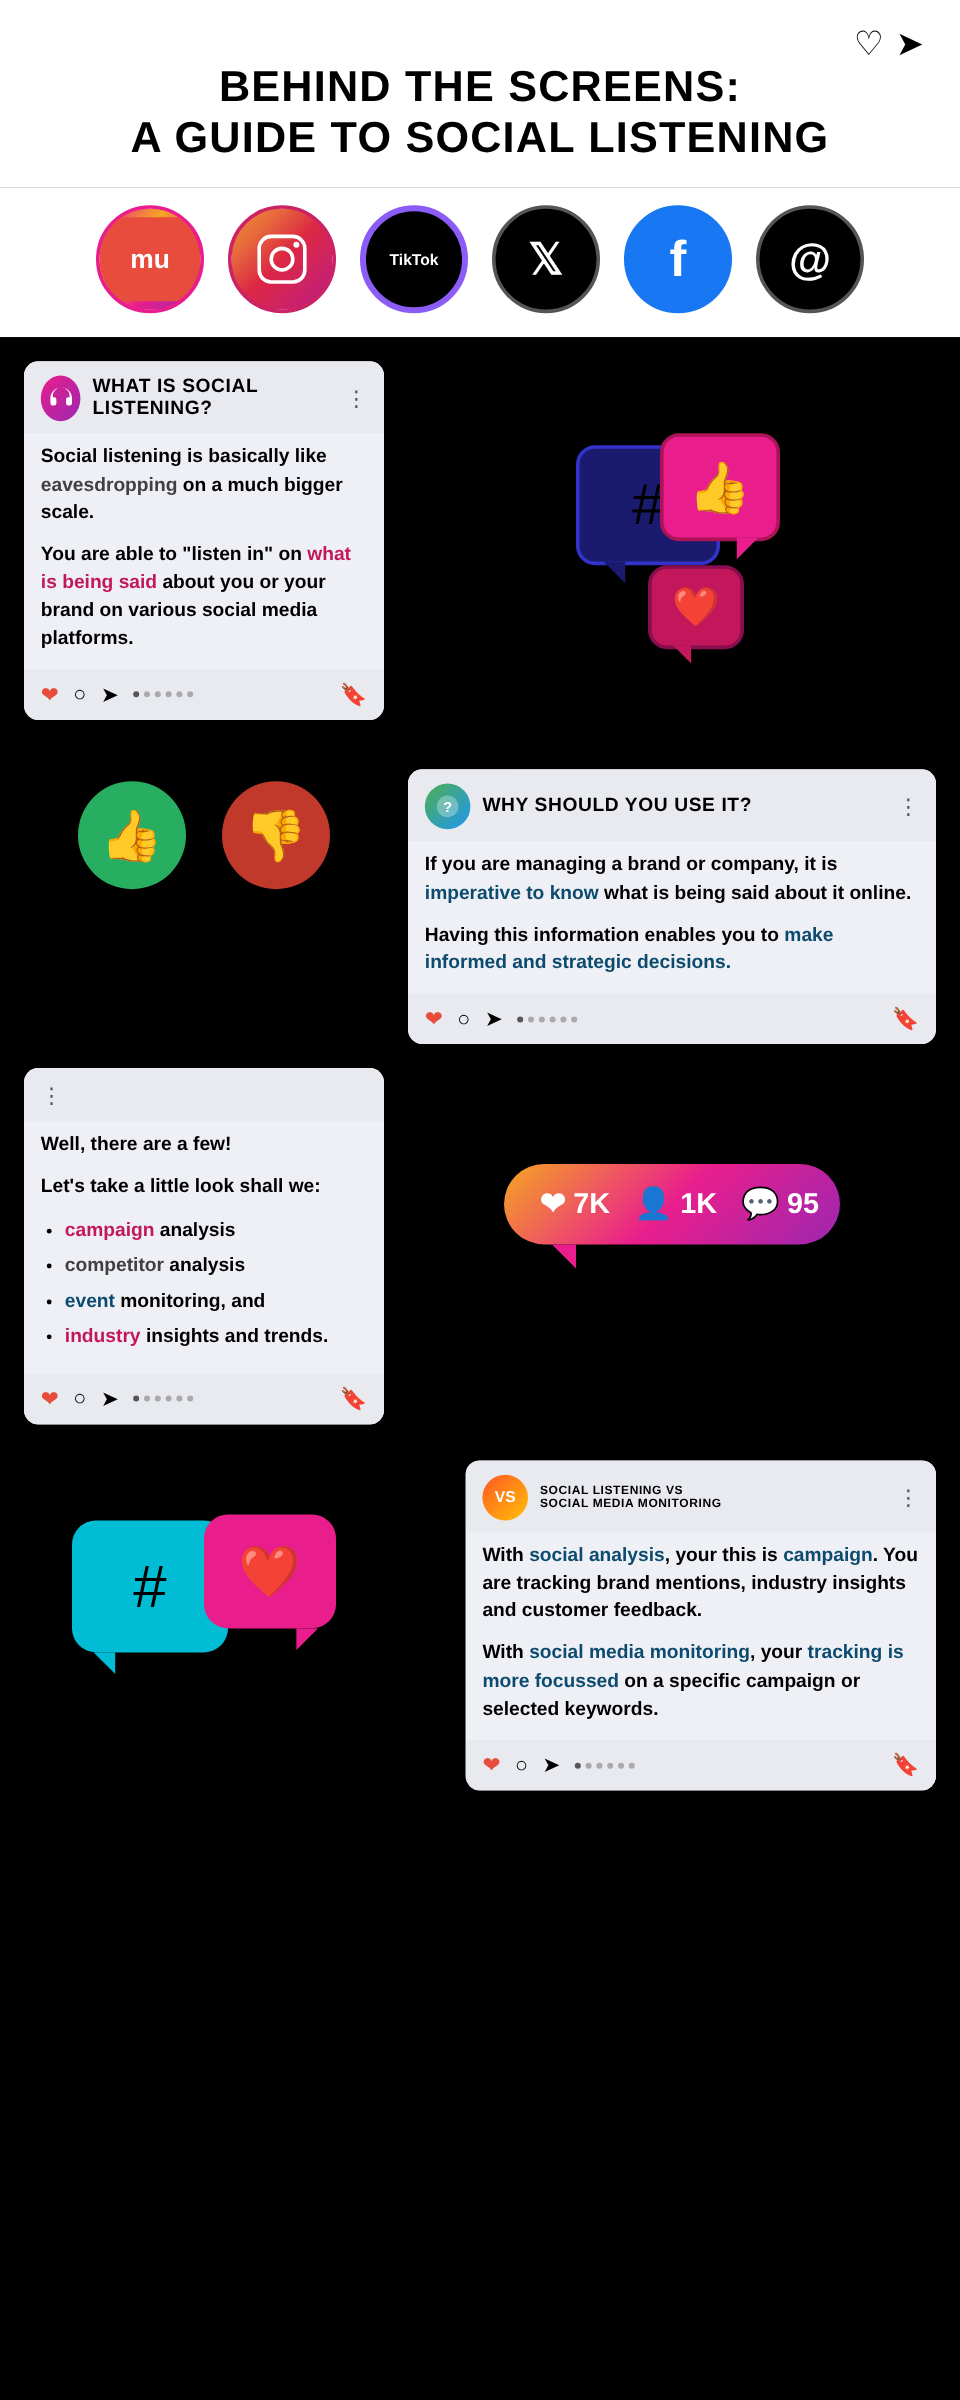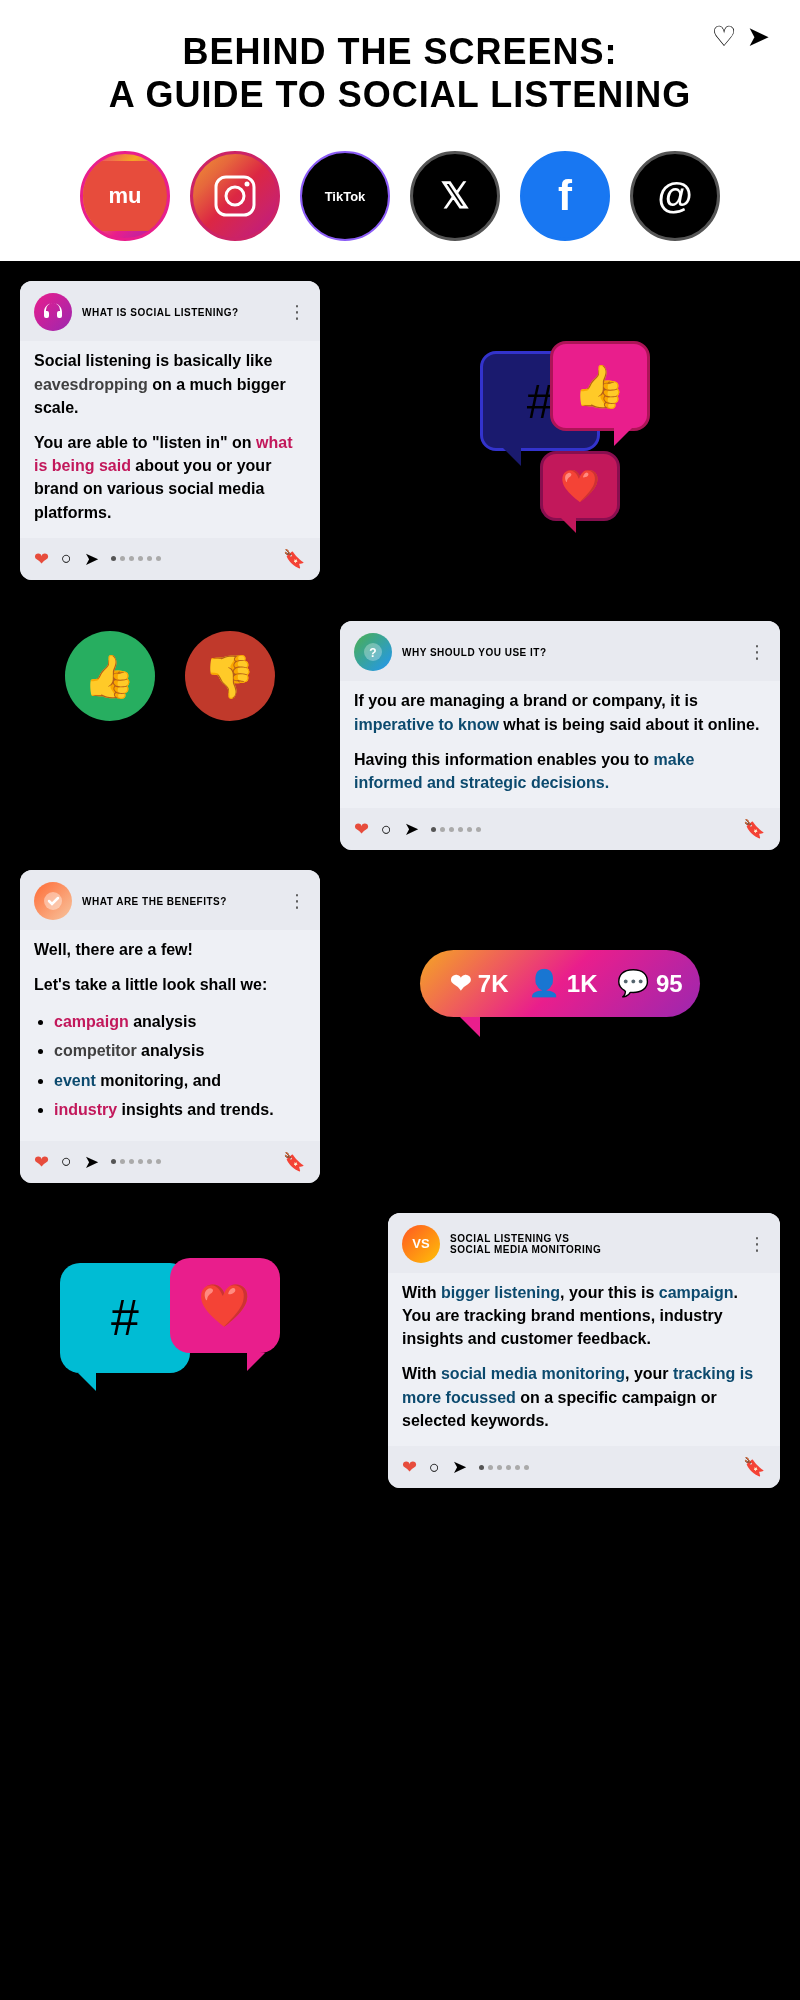--- a/index.html
+++ b/index.html
@@ -17,20 +17,21 @@
       padding: 30px 20px 20px;
       position: relative;
     }
     .header-title {
       font-family: 'Arial Black', Arial, sans-serif;
       font-size: 36px;
       font-weight: 900;
       text-transform: uppercase;
       line-height: 1.2;
       letter-spacing: 1px;
+      margin-top: 20px;
     }
     .header-icons {
       position: absolute;
       top: 20px;
       right: 30px;
       display: flex;
       gap: 10px;
       align-items: center;
     }
     .header-icon {
@@ -75,21 +76,21 @@
       justify-content: center;
       font-size: 22px;
       font-weight: 900;
     }
     .logo-ig {
       background: linear-gradient(135deg, #f09433, #e6683c, #dc2743, #cc2366, #bc1888);
       border: 3px solid #cc2366;
     }
     .logo-tiktok {
       background: #000;
-      border: 2px solid #8b5cf6;
+      border: 5px solid #8b5cf6;
     }
     .logo-x {
       background: #000;
       border: 3px solid #555;
     }
     .logo-fb {
       background: #1877f2;
       border: 3px solid #1877f2;
     }
     .logo-threads {
@@ -152,21 +153,21 @@
     .avatar-benefits {
       background: linear-gradient(135deg, #ff6b35, #f7c59f);
     }
     .avatar-vs {
       background: linear-gradient(135deg, #FF5722, #FFC107);
       color: #fff;
       font-weight: 900;
       font-size: 13px;
     }
     .post-title {
-      font-size: 10px;
+      font-size: 16px;
       font-weight: 900;
       text-transform: uppercase;
       letter-spacing: 0.5px;
       color: #000;
     }
     .post-title-small {
       font-size: 10px;
     }
     .post-dots {
       font-size: 18px;
@@ -575,29 +576,20 @@
           </div>
         </div>
       </div>
     </div>
   </div>
 
   <div class="row">
     <div class="row-left">
       <div class="post-card">
         <div class="post-header">
-          <div class="post-header-left">
-            <div class="post-avatar avatar-benefits">
-              <svg width="22" height="22" viewBox="0 0 22 22">
-                <circle cx="11" cy="11" r="9" fill="rgba(255,255,255,0.4)"></circle>
-                <path d="M7 11 L10 14 L16 8" stroke="white" stroke-width="2.5" fill="none" stroke-linecap="round"></path>
-              </svg>
-            </div>
-            <span class="post-title">WHAT ARE THE BENEFITS?</span>
-          </div>
           <span class="post-dots">⋮</span>
         </div>
         <div class="post-body">
           <p>Well, there are a few!</p>
           <p>Let's take a little look shall we:</p>
           <ul>
             <li class="list-item-colored"><span class="highlight-pink">campaign</span> analysis</li>
             <li class="list-item-colored"><span class="highlight-purple">competitor</span> analysis</li>
             <li class="list-item-colored"><span class="highlight-orange">event</span> monitoring, and</li>
             <li class="list-item-colored"><span class="highlight-pink">industry</span> insights and trends.</li>
@@ -656,21 +648,21 @@
               <div class="post-avatar avatar-vs">VS</div>
               <div>
                 <div class="post-title post-title-small">SOCIAL LISTENING VS</div>
                 <div class="post-title post-title-small">SOCIAL MEDIA MONITORING</div>
               </div>
             </div>
             <span class="post-dots">⋮</span>
           </div>
           <div class="post-body">
             <p>
-              <span>With </span><span class="highlight-orange">bigger listening</span><span>, your this is </span><span class="highlight-orange">campaign</span><span>. You are tracking brand mentions, industry insights and customer feedback.</span>
+              <span>With </span><span class="highlight-orange">social analysis</span><span>, your this is </span><span class="highlight-orange">campaign</span><span>. You are tracking brand mentions, industry insights and customer feedback.</span>
             </p>
             <p>
               <span>With </span><span class="highlight-orange">social media monitoring</span><span>, your </span><span class="highlight-orange">tracking is more focussed</span><span> on a specific campaign or selected keywords.</span>
             </p>
           </div>
           <div class="post-footer">
             <div class="post-footer-actions">
               <span class="footer-icon" style="color:#e74c3c;">❤</span>
               <span class="footer-icon">○</span>
               <span class="footer-icon">➤</span>

